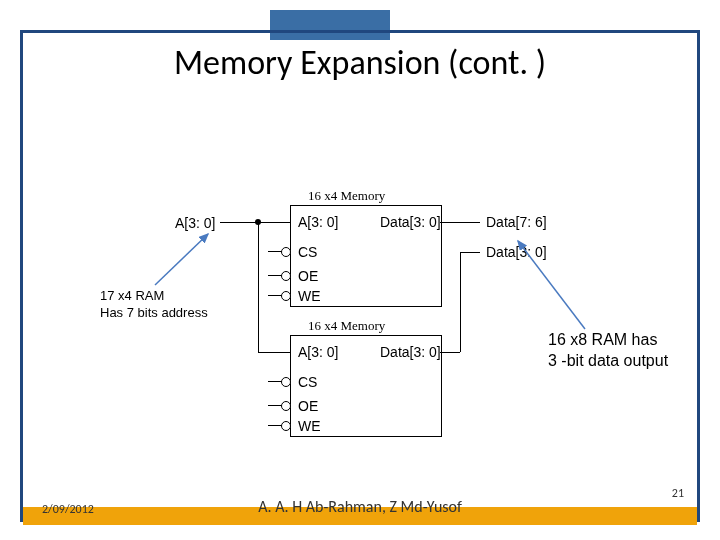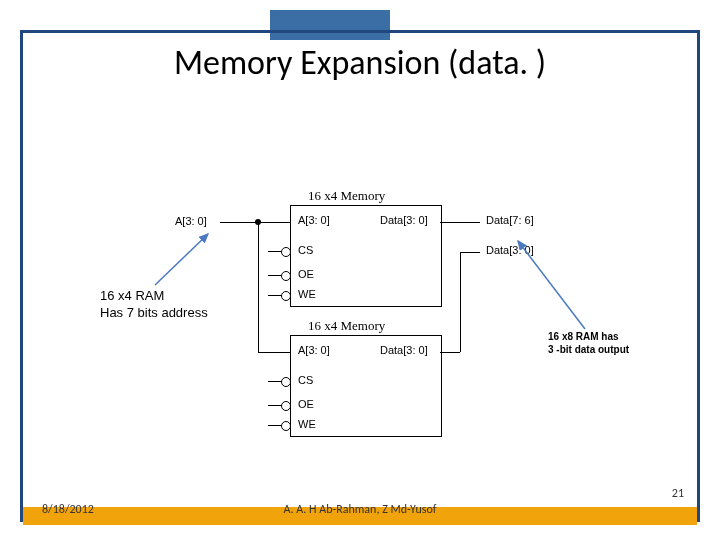--- a/index.html
+++ b/index.html
@@ -4,45 +4,45 @@
 <style>
   html,body{margin:0;padding:0;width:720px;height:540px;background:#fff;font-family:Calibri,Arial,sans-serif;color:#000;overflow:hidden}
   .slide{position:relative;width:720px;height:540px;box-sizing:border-box}
   .outer-frame{position:absolute;left:20px;top:30px;width:680px;height:492px;border:3px solid #20477e;box-sizing:border-box}
   .top-tab{position:absolute;left:270px;top:10px;width:120px;height:30px;background:#3a6ea5}
   .bottom-bar{position:absolute;left:23px;bottom:15px;width:674px;height:18px;background:#f0a30a}
   .title{position:absolute;left:40px;top:42px;width:640px;text-align:center;font-size:34px;font-weight:400}
   .bullet{position:absolute;left:42px;top:94px;width:640px;font-size:25px;line-height:1.25}
   .bullet .dot{display:inline-block;width:18px}
   .date{position:absolute;left:42px;bottom:24px;font-size:12px;color:#333}
-  .authors{position:absolute;left:0;bottom:24px;width:720px;text-align:center;font-size:12px;color:#333}
+  .authors{position:absolute;left:0;bottom:24px;width:720px;text-align:center;font-size:16px;color:#333}
   .pagenum{position:absolute;right:36px;bottom:40px;font-size:12px;color:#333}
   
-  .dlabel{position:absolute;font-size:11px;font-family:Arial,sans-serif;white-space:nowrap}
+  .dlabel{position:absolute;font-size:14px;font-family:Arial,sans-serif;white-space:nowrap}
   .mem-box{position:absolute;border:1.5px solid #000;background:#fff}
   .mem-title{position:absolute;font-size:13px;font-family:Liberation Serif, serif}
   .bubble{position:absolute;width:8px;height:8px;border:1px solid #000;border-radius:50%;background:#fff}
   .hline{position:absolute;height:1px;background:#000}
   .vline{position:absolute;width:1px;background:#000}
   .dot-node{position:absolute;width:6px;height:6px;background:#000;border-radius:50%}
   .callout-left{position:absolute;font-size:13px;font-family:Arial,sans-serif;line-height:1.3}
-  .callout-right{position:absolute;font-size:10px;font-family:Arial,sans-serif;font-weight:700;line-height:1.3}
+  .callout-right{position:absolute;font-size:16px;font-family:Arial,sans-serif;font-weight:400;line-height:1.3}
   
   .arrow{position:absolute}
   .arrow svg{display:block}
 </style>
 </head>
 <body>
 <div class="slide">
 
 <div class="top-tab"></div>
 <div class="outer-frame"></div>
 <div class="bottom-bar"></div>
 
-<div class="title">Memory Expansion (data. )</div>
+<div class="title">Memory Expansion (cont. )</div>
 
 
 <div class="dlabel" style="left:175px;top:215px">A[3: 0]</div>
 
 <div class="hline" style="left:220px;top:222px;width:70px"></div>
 <div class="dot-node" style="left:255px;top:219px"></div>
 <div class="vline" style="left:258px;top:222px;height:130px"></div>
 <div class="hline" style="left:258px;top:352px;width:32px"></div>
 
 <div class="mem-title" style="left:308px;top:188px">16 x4 Memory</div>
@@ -76,21 +76,21 @@
 <div class="hline" style="left:268px;top:405px;width:14px"></div>
 <div class="bubble" style="left:281px;top:401px"></div>
 <div class="hline" style="left:268px;top:425px;width:14px"></div>
 <div class="bubble" style="left:281px;top:421px"></div>
 
 <div class="hline" style="left:440px;top:352px;width:20px"></div>
 <div class="vline" style="left:460px;top:252px;height:100px"></div>
 <div class="hline" style="left:460px;top:252px;width:20px"></div>
 
 <div class="callout-left" style="left:100px;top:288px">
-  <div>16 x4 RAM</div>
+  <div>17 x4 RAM</div>
   <div>Has 7 bits address</div>
 </div>
 
 <div class="arrow" style="left:150px;top:230px">
   <svg width="70" height="60">
         <defs>
           <marker id="ah1" markerWidth="8" markerHeight="8" refX="6" refY="3" orient="auto">
             <path d="M0,0 L7,3 L0,6 Z" fill="#4a7ac0"></path>
           </marker>
         </defs>
@@ -107,17 +107,17 @@
   <svg width="90" height="100">
         <defs>
           <marker id="ah2" markerWidth="8" markerHeight="8" refX="6" refY="3" orient="auto">
             <path d="M0,0 L7,3 L0,6 Z" fill="#4a7ac0"></path>
           </marker>
         </defs>
   <line x1="75" y1="92" x2="8" y2="4" stroke="#4a7ac0" stroke-width="1.5" marker-end="url(#ah2)"></line>
       </svg>
 </div>
 
-<div class="date">8/18/2012</div>
+<div class="date">2/09/2012</div>
 <div class="authors">A. A. H Ab-Rahman, Z Md-Yusof</div>
 <div class="pagenum">21</div>
 
 </div>
 
 </body></html>

